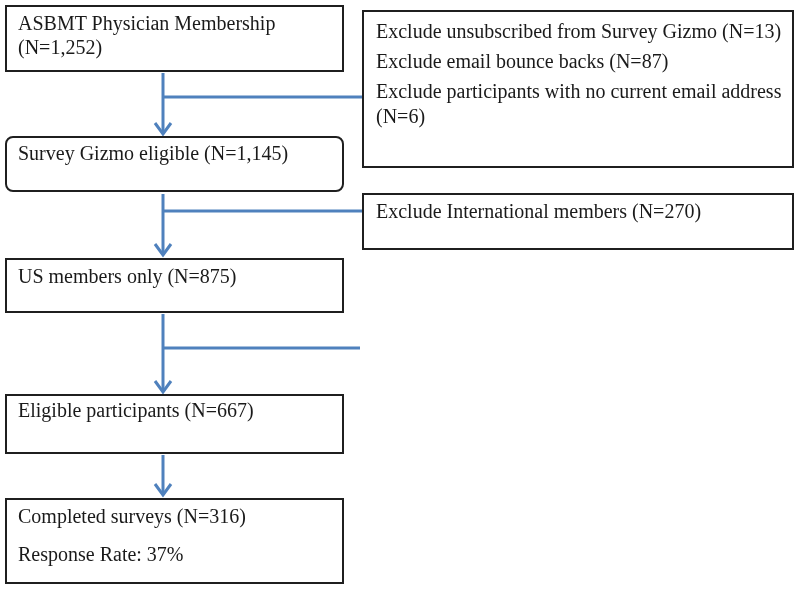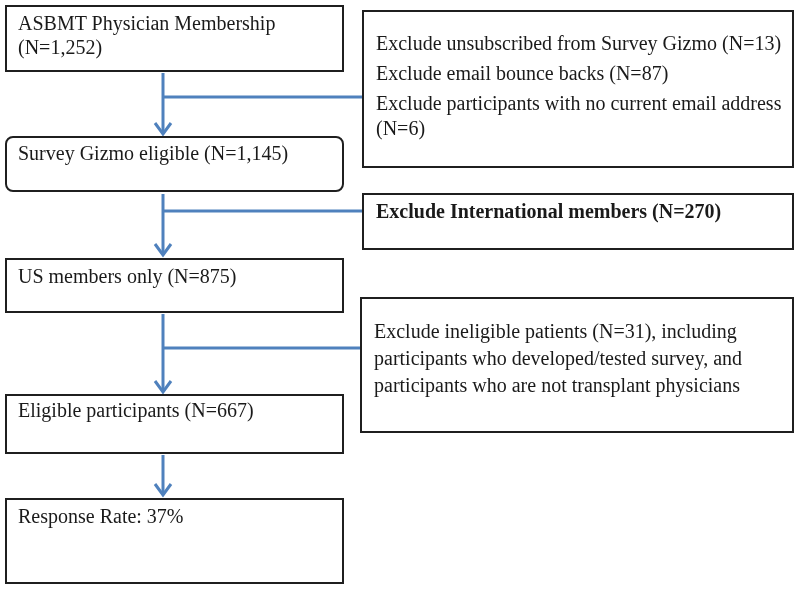--- a/index.html
+++ b/index.html
@@ -39,24 +39,24 @@
   .box p { margin: 0; }
   
   .stage { left: 5px; width: 339px; padding: 4px 12px 0 11px; }
   .b1 { top: 5px;   height: 67px; }
   .b2 { top: 136px; height: 56px; padding-top: 3px; border-radius: 8px; }
   .b3 { top: 258px; height: 55px; }
   .b4 { top: 394px; height: 60px; padding-top: 2px; }
   .b5 { top: 498px; height: 86px; }
   .b5 p + p { margin-top: 14px; }
   
-  .excl { left: 362px; width: 432px; padding: 19px 4px 0 12px; line-height: 25px; }
+  .excl { left: 362px; width: 432px; padding: 7px 4px 0 12px; line-height: 25px; }
   .r1 { top: 10px;  height: 158px; }
   .r1 p + p { margin-top: 5px; }
-  .r2 { top: 193px; height: 57px; padding-top: 4px; font-weight: bold; }
+  .r2 { top: 193px; height: 57px; padding-top: 4px; }
   .r3 { top: 297px; height: 136px; left: 360px; width: 434px; line-height: 27px; }
 </style>
 </head>
 <body>
 
 <div class="canvas">
 
   <svg class="connectors" viewBox="0 0 800 592" aria-hidden="true">
     <g>
       <path d="M163 73 L163 134"></path>
@@ -100,25 +100,23 @@
   </div>
 
   <div class="box excl r2">
     <p>Exclude International members (N=270)</p>
   </div>
 
   <div class="box stage b3">
     <p>US members only (N=875)</p>
   </div>
 
-  <div class="box excl r3">
-    <p>Exclude ineligible patients (N=31), including participants who developed/tested survey, and participants who are not transplant physicians</p>
-  </div>
 
   <div class="box stage b4">
     <p>Eligible participants (N=667)</p>
   </div>
 
   <div class="box stage b5">
+    <p>Completed surveys (N=316)</p>
     <p>Response Rate: 37%</p>
   </div>
 
 </div>
 
 </body></html>

